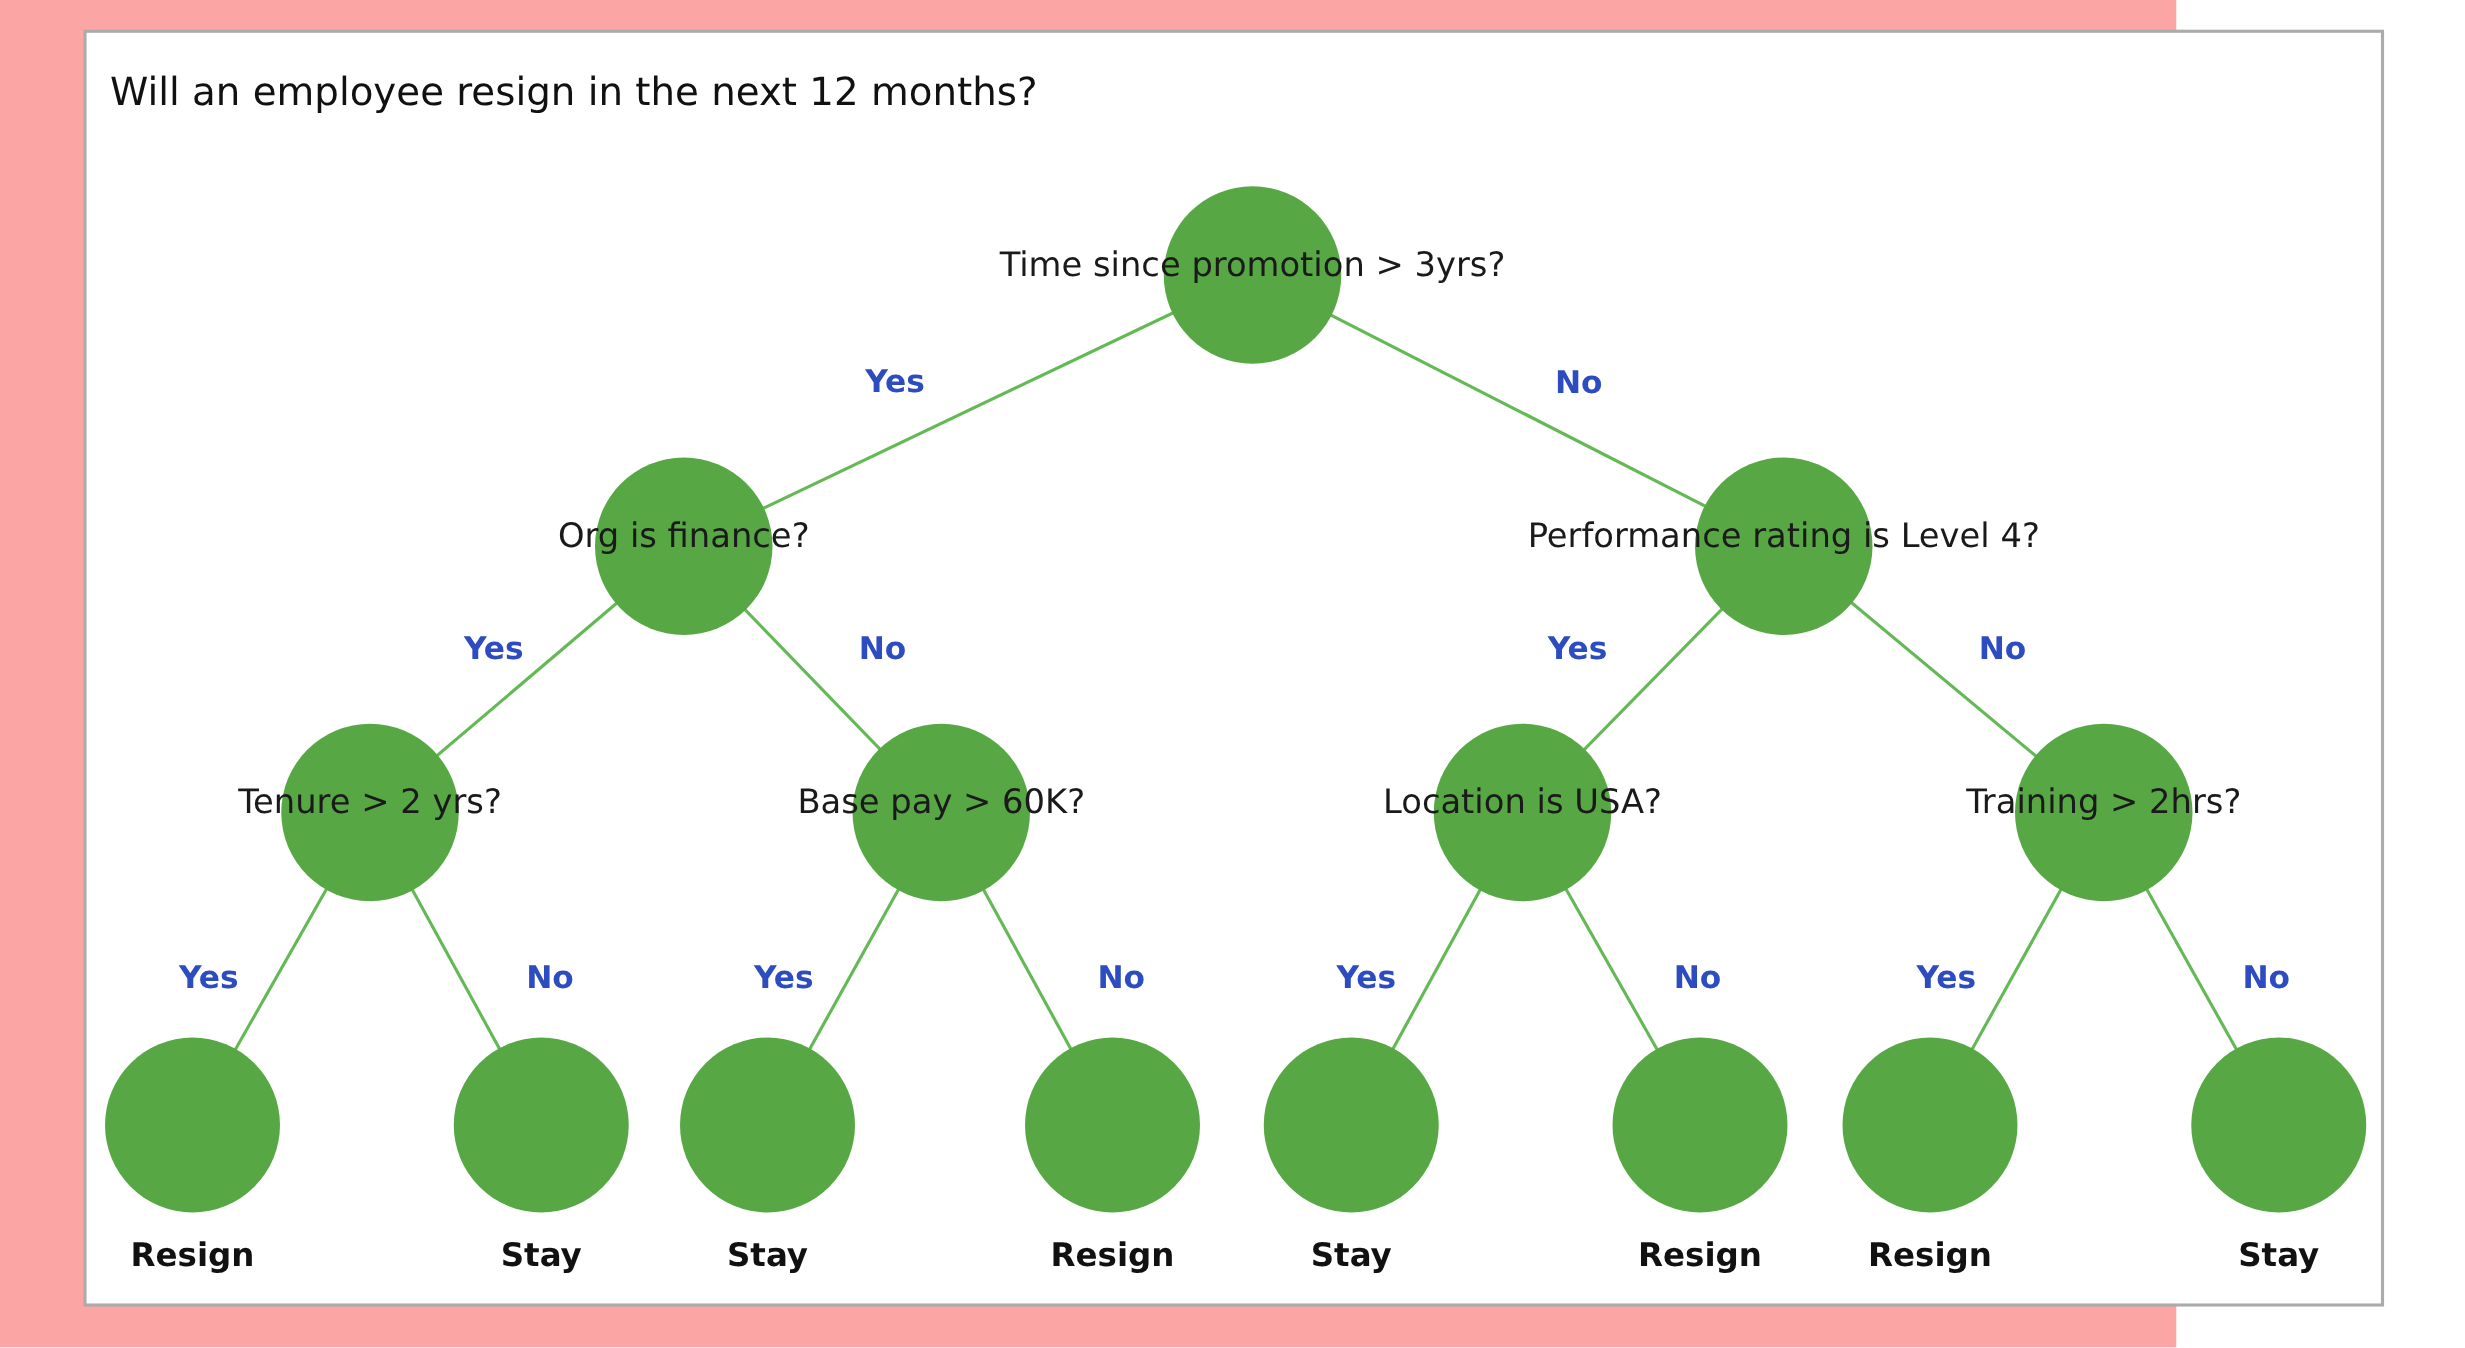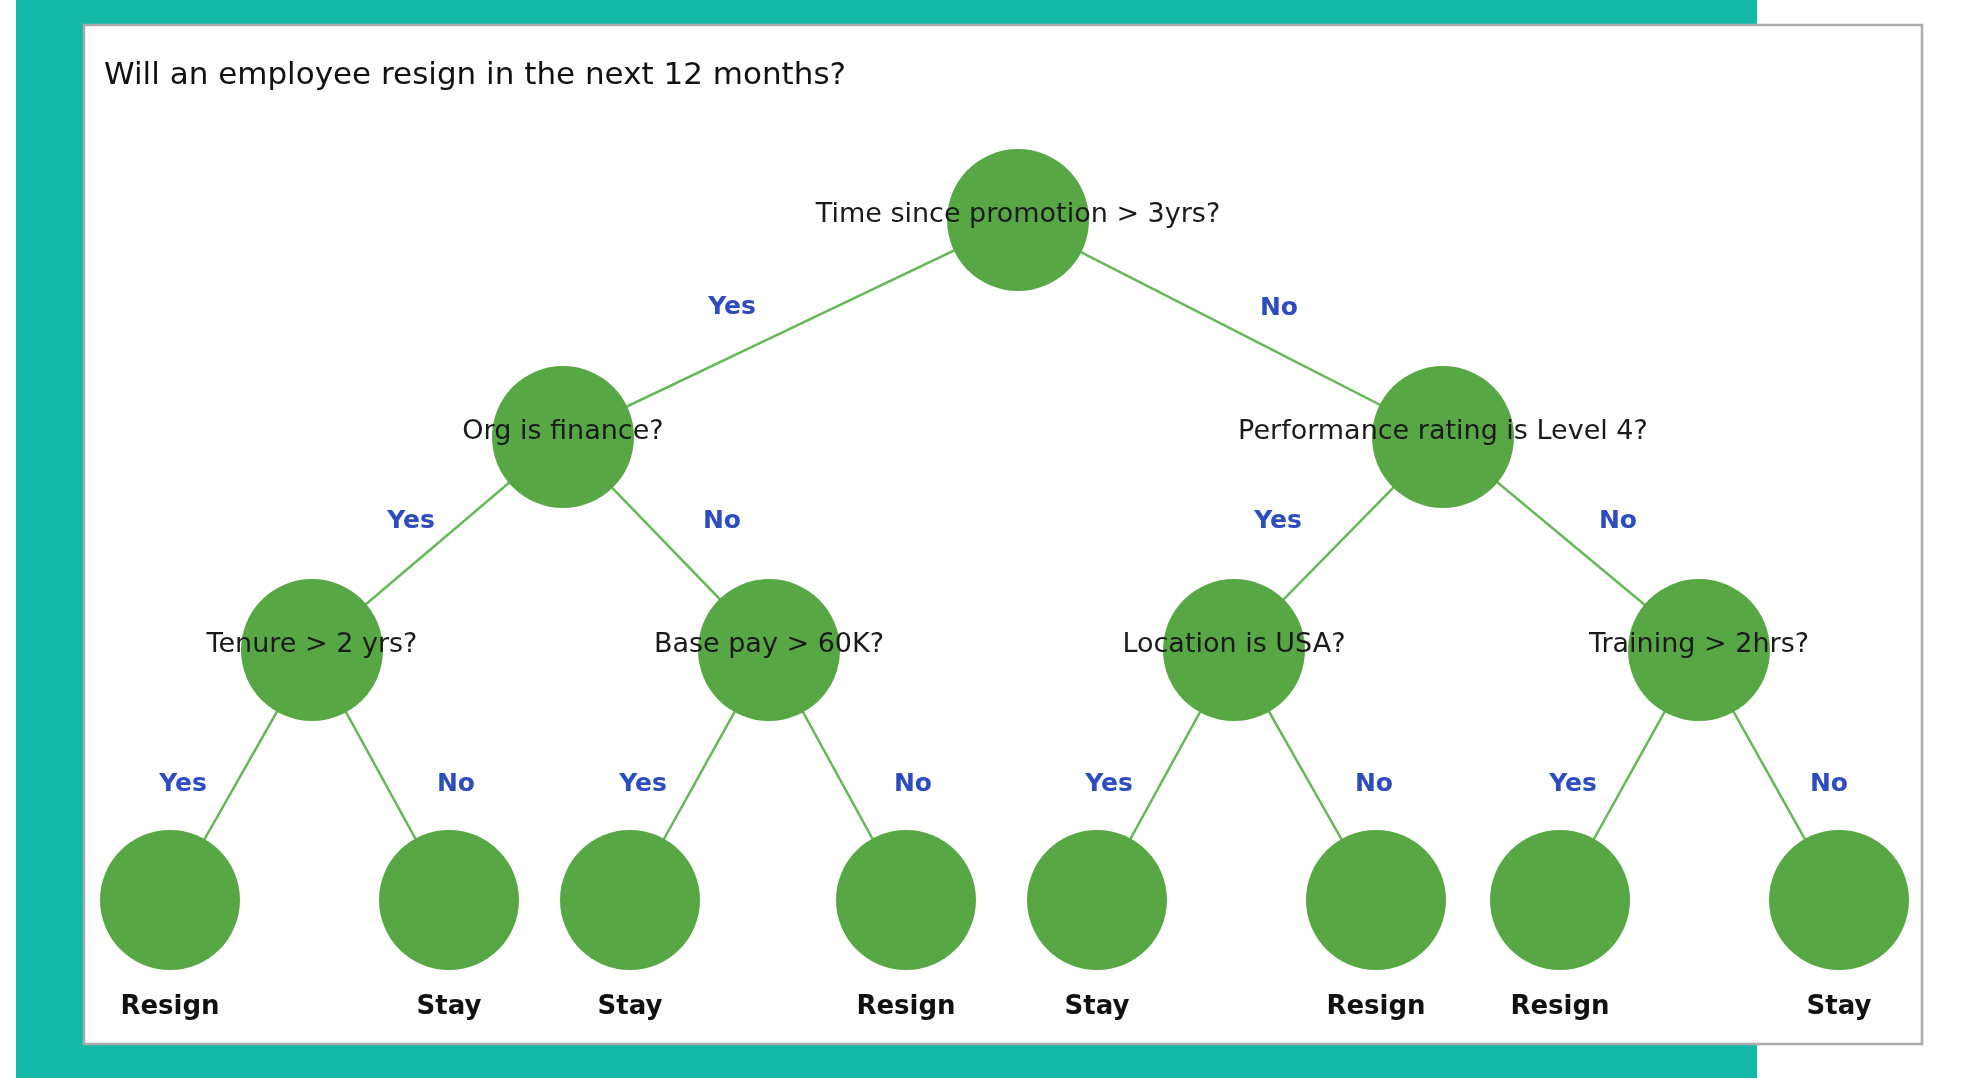--- a/index.html
+++ b/index.html
@@ -1,22 +1,21 @@
 <!DOCTYPE html>
 <html><head>
 <meta charset="utf-8">
 <style>
   html, body { margin: 0; padding: 0; background: #ffffff; }
   .stage {
     position: relative;
     width: 1741px;
     height: 1078px;
-    background: #14b8a6;
+    background: #fca5a5;
     font-family: "DejaVu Sans", "Liberation Sans", sans-serif;
-    margin-left: 16px;
   }
   svg { display: block; }
   .frame { fill: #ffffff; stroke: #ababab; stroke-width: 2.5; }
   .title-text {
     font-size: 31px;
     fill: #111111;
     font-family: "DejaVu Sans", "Liberation Sans", sans-serif;
   }
   .edge { stroke: #64b956; stroke-width: 2.5; }
   .node-circle { fill: #57a845; stroke: none; }

